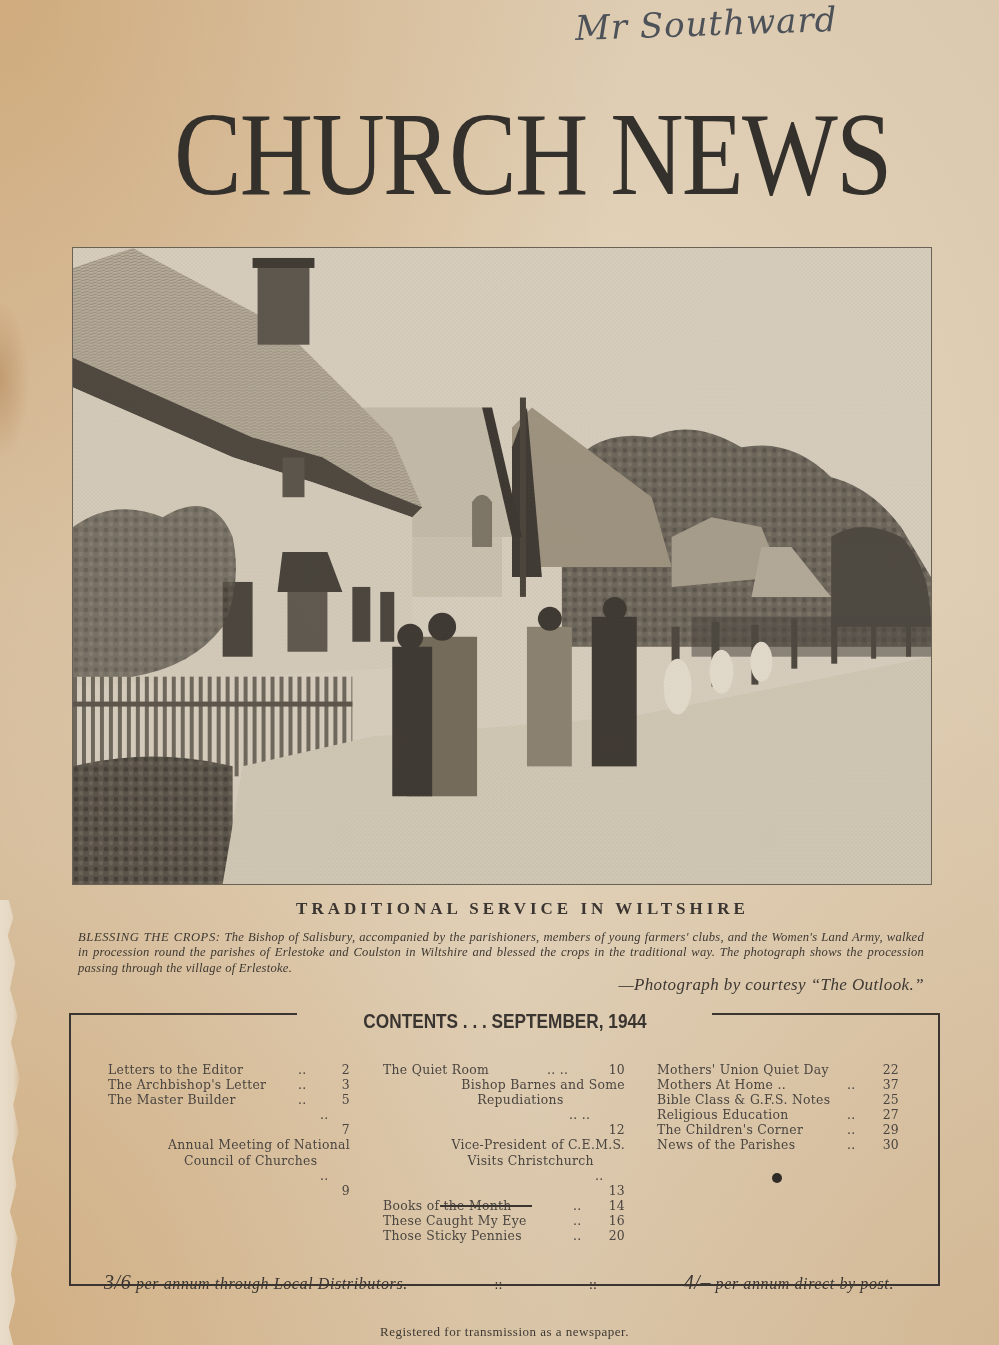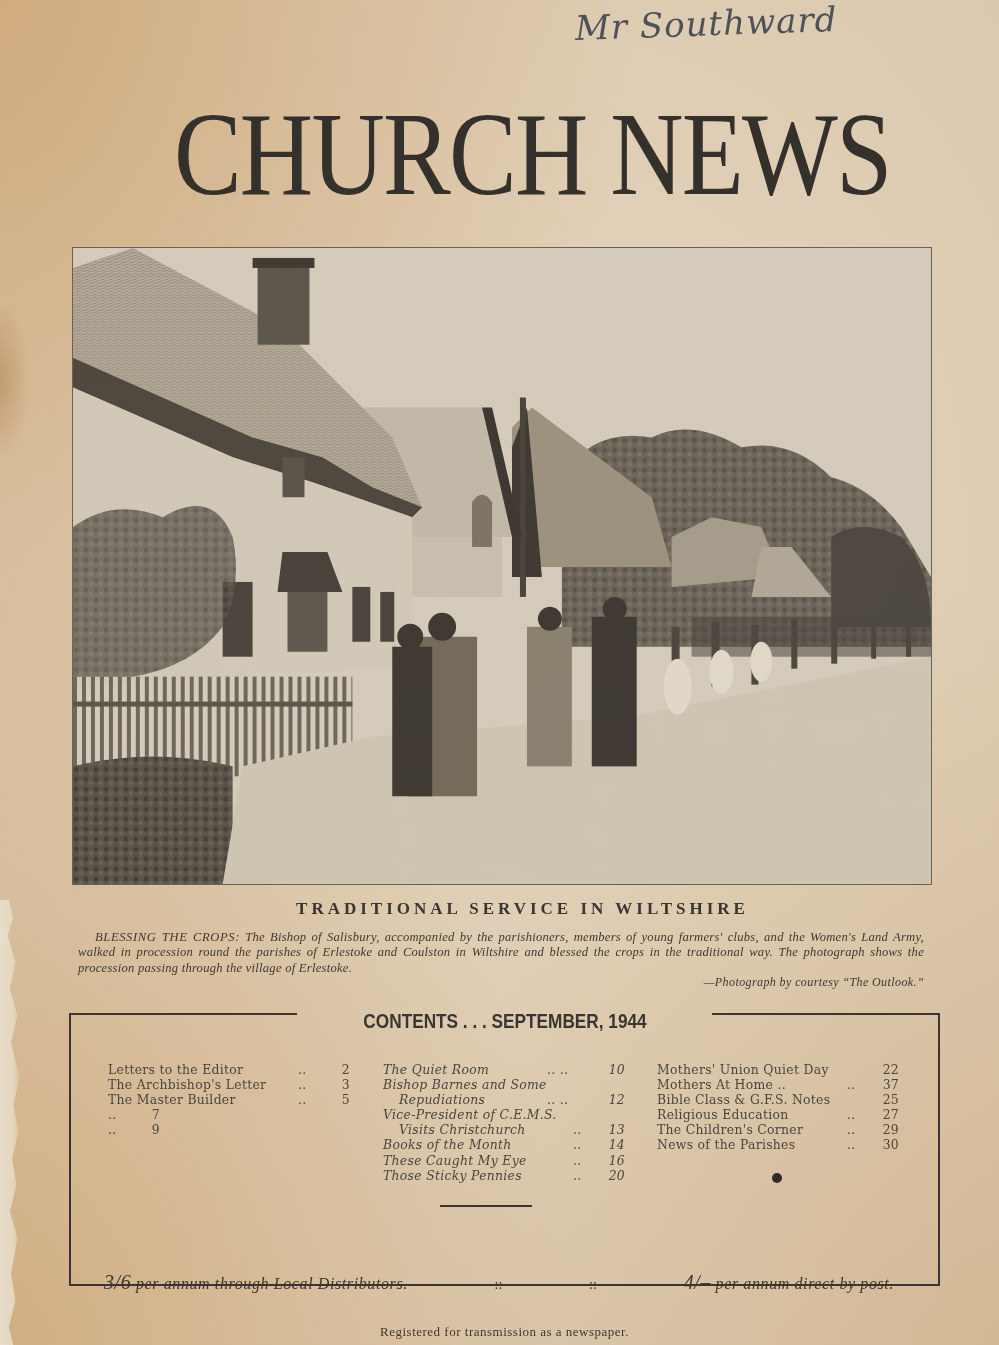--- a/index.html
+++ b/index.html
@@ -64,25 +64,25 @@
       position: absolute; left: 0; top: 899px; width: 1045px; text-align: center;
       font-family: "Liberation Serif", serif; font-weight: bold;
       font-size: 17px; letter-spacing: 4px; color: #3a3530;
     }
     .caption {
       position: absolute; left: 78px; top: 930px; width: 846px;
       font-family: "Liberation Serif", serif; font-style: italic;
       font-size: 12.6px; line-height: 15.3px; color: #3d3832;
       text-align: justify; letter-spacing: 0.25px;
     }
-    .caption .lead { letter-spacing: 0.6px; margin-left: 17px; }
+    .caption .lead { letter-spacing: 0.6px; }
     .credit {
       position: absolute; left: 560px; top: 975px; width: 364px; text-align: right;
       font-family: "Liberation Serif", serif; font-style: italic;
-      font-size: 12px; color: #3d3832; letter-spacing: 0.4px;
+      font-size: 17px; color: #3d3832; letter-spacing: 0.4px;
     }
 
     
     .contents-box {
       position: absolute; left: 69px; top: 1013px; width: 871px; height: 273px;
       border-left: 2px solid #3a3530; border-right: 2px solid #3a3530; border-bottom: 2px solid #3a3530;
     }
     .contents-rule-left {
       position: absolute; left: 69px; top: 1013px; width: 228px; height: 2px; background: #3a3530;
     }
@@ -95,28 +95,28 @@
       font-size: 21px; color: #3a3530; letter-spacing: 0px;
       transform: scaleX(0.82); transform-origin: center; white-space: nowrap;
     }
     .toc-col {
       position: absolute; top: 1062px;
       font-family: "DejaVu Serif", serif;
       font-size: 12.4px; line-height: 15.1px; color: #4a4540;
       letter-spacing: 0.3px;
     }
     .toc-col.c1 { left: 108px; width: 242px; }
-    .toc-col.c2 { left: 383px; width: 242px; font-style: italic; }
+    .toc-col.c2 { left: 383px; width: 242px; }
     .toc-col.c3 { left: 657px; width: 242px; }
     .toc-item { display: flex; align-items: flex-start; }
     .toc-item .t { flex: 1; white-space: nowrap; }
     .toc-item .t .cont { display: block; padding-left: 16px; }
     .toc-item .dots { width: 30px; text-align: left; white-space: nowrap; }
     .toc-item .pg { width: 22px; text-align: right; }
-    .toc-item.multi { align-items: flex-end; }
+    .toc-item.multi { align-items: flex-end; flex-direction: column; }
 
     .bullet-dot {
       position: absolute; left: 772px; top: 1173px; width: 10px; height: 10px;
       border-radius: 50%; background: #2f2b27;
     }
     .short-rule {
       position: absolute; left: 440px; top: 1205px; width: 92px; height: 2px; background: #3a3530;
     }
     .subscription {
       position: absolute; left: 104px; top: 1223px; width: 790px;
@@ -265,20 +265,24 @@
   <div class="toc-item">
     <span class="t"><span>The Master Builder</span></span>
     <span class="dots">..</span>
     <span class="pg">5</span>
   </div>
   <div class="toc-item multi">
     <span class="dots">..</span>
     <span class="pg">7</span>
   </div>
   <div class="toc-item multi">
+    <span class="t">
+      <span style="display:block">Annual Meeting of National</span>
+      <span class="cont">Council of Churches</span>
+    </span>
     <span class="dots">..</span>
     <span class="pg">9</span>
   </div>
 </div>
 
 <div class="toc-col c2">
   <div class="toc-item">
     <span class="t"><span>The Quiet Room</span></span>
     <span class="dots" style="width:56px">..   ..</span>
     <span class="pg">10</span>

